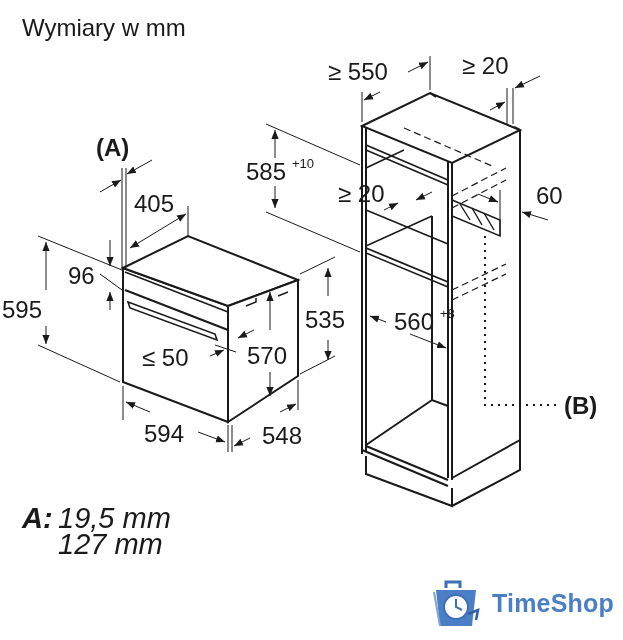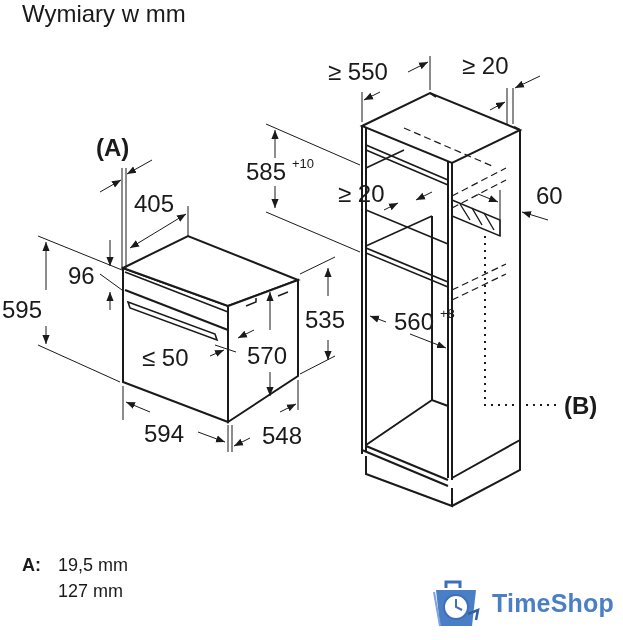--- a/index.html
+++ b/index.html
@@ -1,22 +1,22 @@
 <!DOCTYPE html>
 <html><head>
 <meta charset="utf-8">
 <style>
   html, body { margin:0; padding:0; background:#ffffff; }
   body { width:623px; height:640px; position:relative; overflow:hidden; font-family:"Liberation Sans", sans-serif; color:#1a1a1a; }
-  .title { position:absolute; left:22px; top:0; font-size:24px; }
+  .title { position:absolute; left:22px; top:14px; font-size:24px; }
   svg.drawing { position:absolute; left:0; top:0; }
   svg text { font-family:"Liberation Sans", sans-serif; fill:#1a1a1a; }
   .dim { font-size:24px; }
   .sup { font-size:13px; }
-  .legend { position:absolute; left:22px; top:552px; font-size:18px; line-height:26px; }
+  .legend { position:absolute; left:22px; top:505px; font-size:29px; line-height:26px;font-style:italic; }
   .legend .row { white-space:nowrap; }
   .legend .key { font-weight:bold; display:inline-block; width:36px; }
   .legend .indent { padding-left:36px; }
   .logo { position:absolute; left:432px; top:578px; display:flex; align-items:center; }
   .logo-text { font-size:25px; font-weight:bold; color:#4a7fc5; margin-left:4px; letter-spacing:0.2px; }
 </style>
 </head>
 <body>
 
 <div class="title">Wymiary w mm</div>

